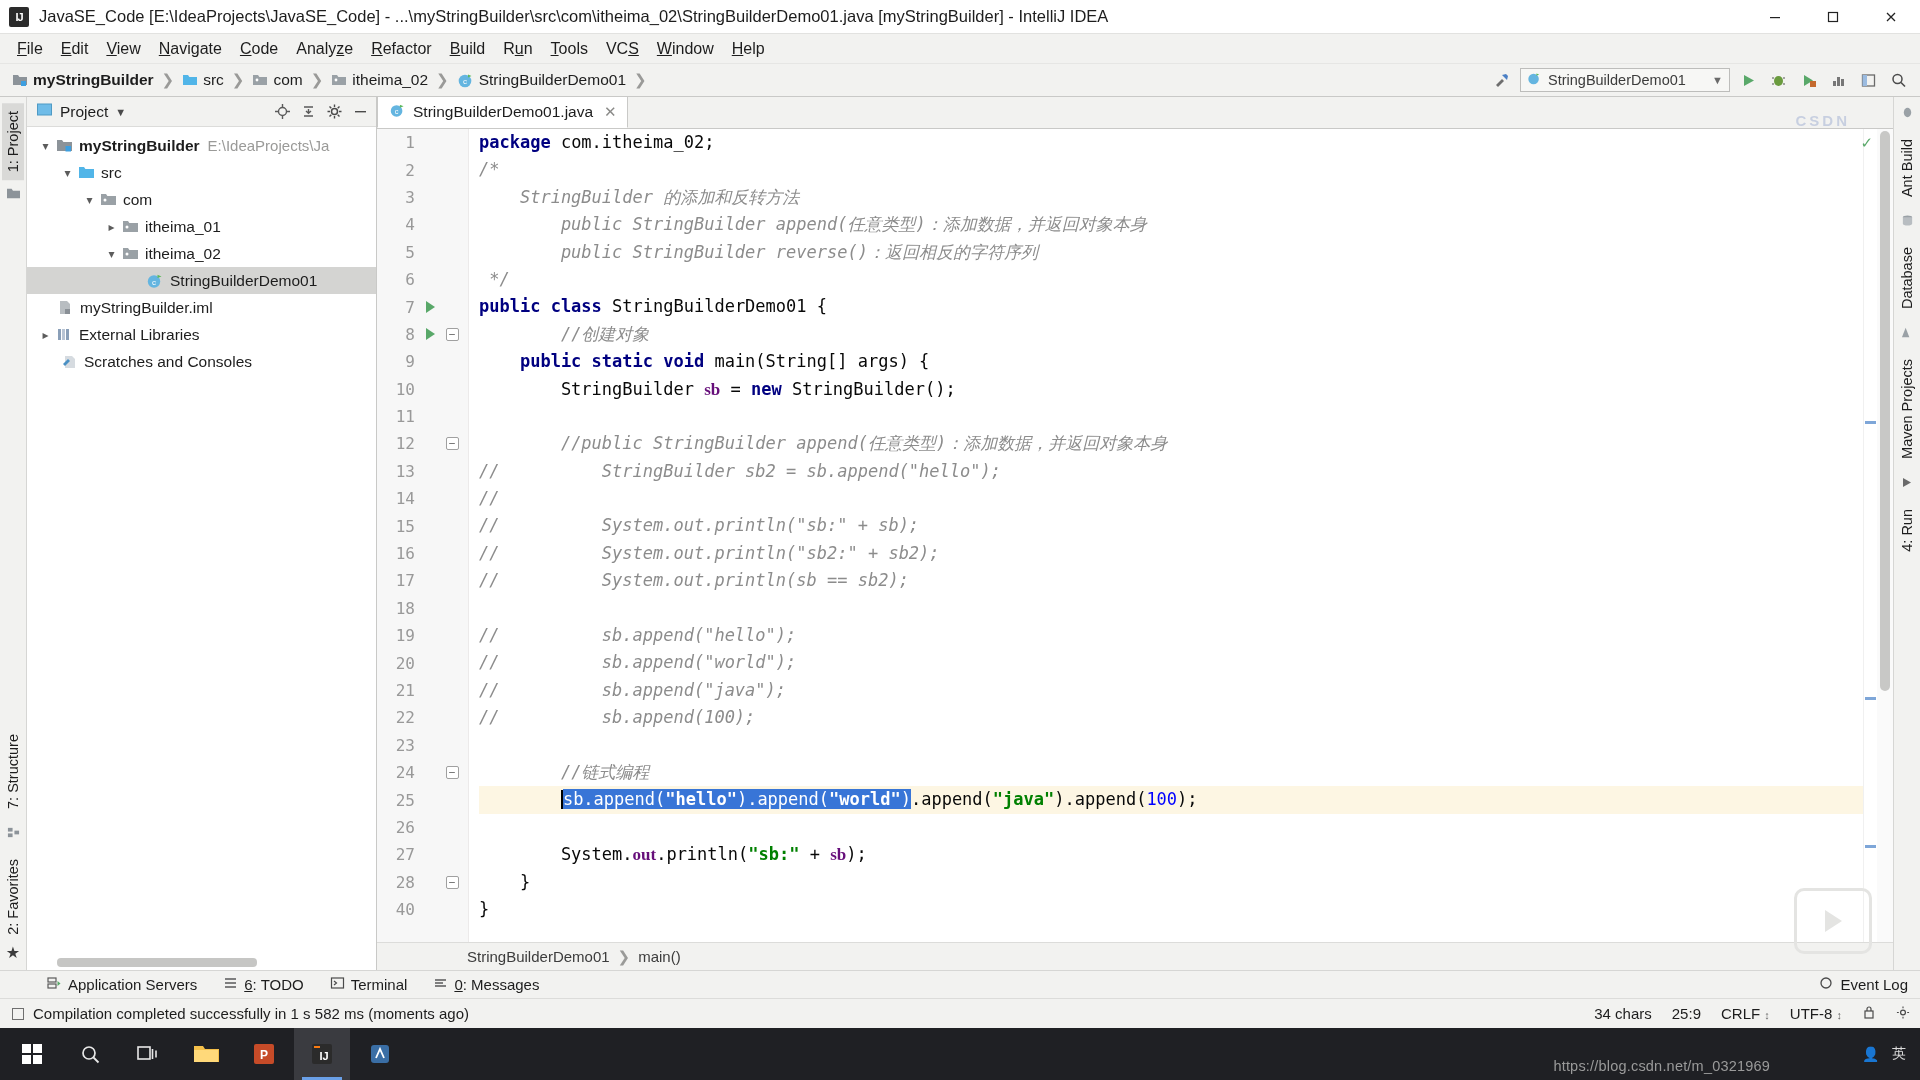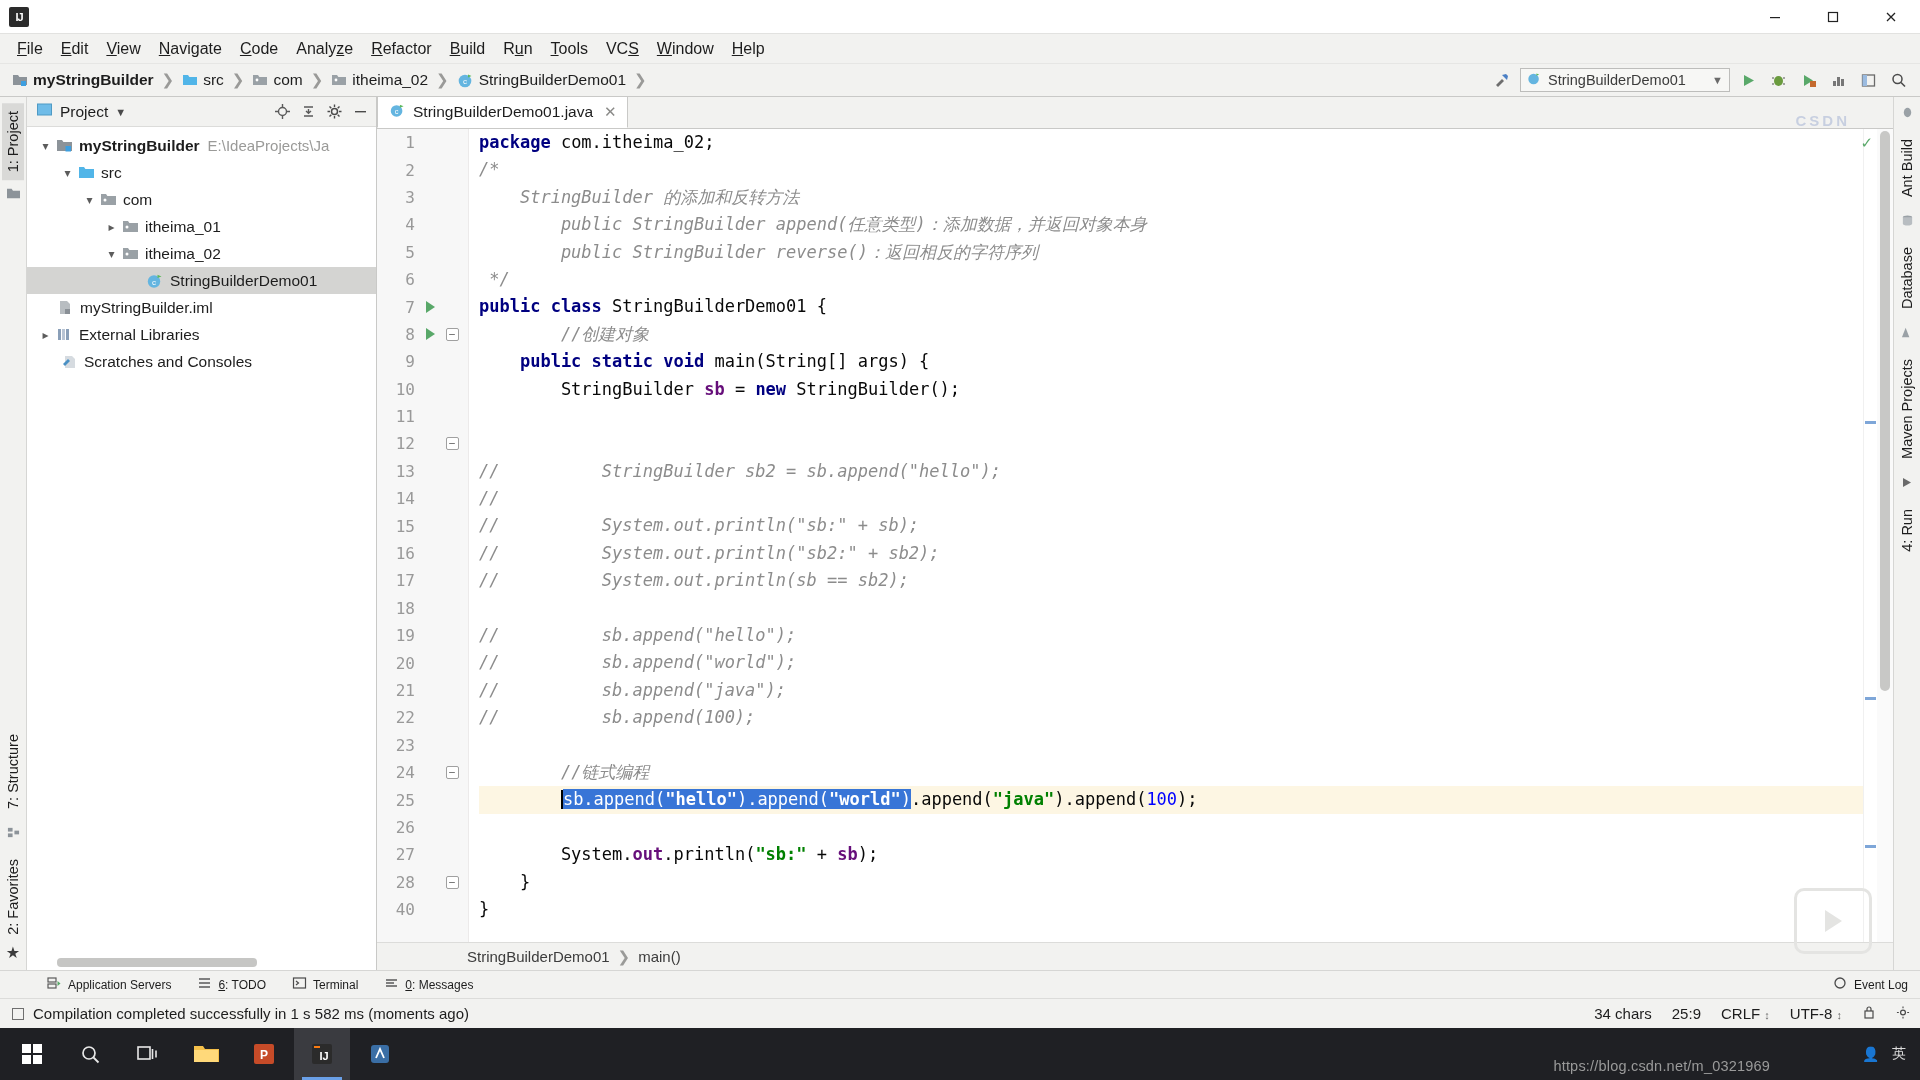--- a/index.html
+++ b/index.html
@@ -119,21 +119,21 @@
     font-size: 11px; line-height: 1; background: #fff; }
 
   .code { flex: 1; position: relative; overflow: hidden; padding-left: 10px;
     font-family: "DejaVu Sans Mono", monospace; font-size: 17px; }
   .cline { height: 27.4px; line-height: 27.4px; white-space: pre; color: #080808; }
   .cline.hl { background: #fdf6e3; }
   .kw { color: #000080; font-weight: bold; }
   .cmt { color: #8c8c8c; font-style: italic; }
   .str { color: #008000; font-weight: bold; }
   .num { color: #0000ff; }
-  .fld { color: #660e7a; font-weight: bold; }
+  .fld { color: #660e7a; font-weight: bold; font-family: Liberation Serif, serif; }
   .sel { background: #3875d7; color: #ffffff; }
   .caret { display: inline-block; width: 2px; height: 19px; background: #000;
     vertical-align: -4px; }
 
   
   .marker-col { width: 14px; flex: none; background: #ffffff; position: relative;
     border-left: 1px solid #f0f0f0; }
   .mk { position: absolute; left: 1px; width: 11px; height: 3px; }
   .escroll { width: 16px; flex: none; background: #fafafa; position: relative; }
   .escroll i { position: absolute; left: 3px; width: 10px; background: #c8c8c6;
@@ -148,21 +148,21 @@
 
   
   .rstrip { width: 27px; background: #f2f2f0; border-left: 1px solid #d6d6d4;
     display: flex; flex-direction: column; align-items: center; flex: none;
     padding-top: 6px; }
 
   
   .toolbar-bottom { height: 28px; background: #f2f2f0; display: flex;
     align-items: center; padding-left: 46px; flex: none;
     border-top: 1px solid #d6d6d4; gap: 26px; }
-  .twitem { display: flex; align-items: center; gap: 6px; font-size: 12px;
+  .twitem { display: flex; align-items: center; gap: 6px; font-size: 15px;
     color: #1d1d1d; white-space: nowrap; }
   .twitem u { text-decoration: underline; }
   .tw-right { margin-left: auto; padding-right: 12px; display: flex;
     align-items: center; gap: 6px; }
 
   
   .statusbar { height: 30px; background: #f2f2f0; display: flex; align-items: center;
     padding: 0 10px 0 12px; flex: none; border-top: 1px solid #dcdcda;
     font-size: 15px; color: #1d1d1d; }
   .sb-right { margin-left: auto; display: flex; align-items: center; gap: 20px; }
@@ -190,20 +190,21 @@
   .play-ghost .tri { width: 0; height: 0; border-left: 17px solid #e4e4e2;
     border-top: 11px solid transparent; border-bottom: 11px solid transparent; }
 </style>
 </head>
 <body>
 
 <div class="app">
 
   <div class="titlebar">
     <div class="title-icon">IJ</div>
+    <div class="title-text">JavaSE_Code [E:\IdeaProjects\JavaSE_Code] - ...\myStringBuilder\src\com\itheima_02\StringBuilderDemo01.java [myStringBuilder] - IntelliJ IDEA</div>
     <div class="win-controls">
       <div class="win-btn">
         <svg width="14" height="14" viewBox="0 0 14 14">
             <rect x="2" y="7" width="10" height="1.2" fill="#222"></rect>
           </svg>
       </div>
       <div class="win-btn">
         <svg width="14" height="14" viewBox="0 0 14 14">
             <rect x="2.5" y="2.5" width="9" height="9" fill="none" stroke="#222" stroke-width="1.2"></rect>
           </svg>
@@ -693,21 +694,21 @@
             <div class="cline"><span class="cmt">/*</span></div>
             <div class="cline"><span class="cmt">    StringBuilder 的添加和反转方法</span></div>
             <div class="cline"><span class="cmt">        public StringBuilder append(任意类型)：添加数据，并返回对象本身</span></div>
             <div class="cline"><span class="cmt">        public StringBuilder reverse()：返回相反的字符序列</span></div>
             <div class="cline"><span class="cmt"> */</span></div>
             <div class="cline"><span class="kw">public class </span><span>StringBuilderDemo01 {</span></div>
             <div class="cline"><span>        </span><span class="cmt">//创建对象</span></div>
             <div class="cline"><span class="kw">    public static void </span><span>main(String[] args) {</span></div>
             <div class="cline"><span>        StringBuilder </span><span class="fld">sb</span><span> = </span><span class="kw">new </span><span>StringBuilder();</span></div>
             <div class="cline">&nbsp;</div>
-            <div class="cline"><span>        </span></div>
+            <div class="cline"><span>        </span><span class="cmt">//public StringBuilder append(任意类型)：添加数据，并返回对象本身</span></div>
             <div class="cline"><span class="cmt">//          StringBuilder sb2 = sb.append("hello");</span></div>
             <div class="cline"><span class="cmt">//</span></div>
             <div class="cline"><span class="cmt">//          System.out.println("sb:" + sb);</span></div>
             <div class="cline"><span class="cmt">//          System.out.println("sb2:" + sb2);</span></div>
             <div class="cline"><span class="cmt">//          System.out.println(sb == sb2);</span></div>
             <div class="cline">&nbsp;</div>
             <div class="cline"><span class="cmt">//          sb.append("hello");</span></div>
             <div class="cline"><span class="cmt">//          sb.append("world");</span></div>
             <div class="cline"><span class="cmt">//          sb.append("java");</span></div>
             <div class="cline"><span class="cmt">//          sb.append(100);</span></div>

